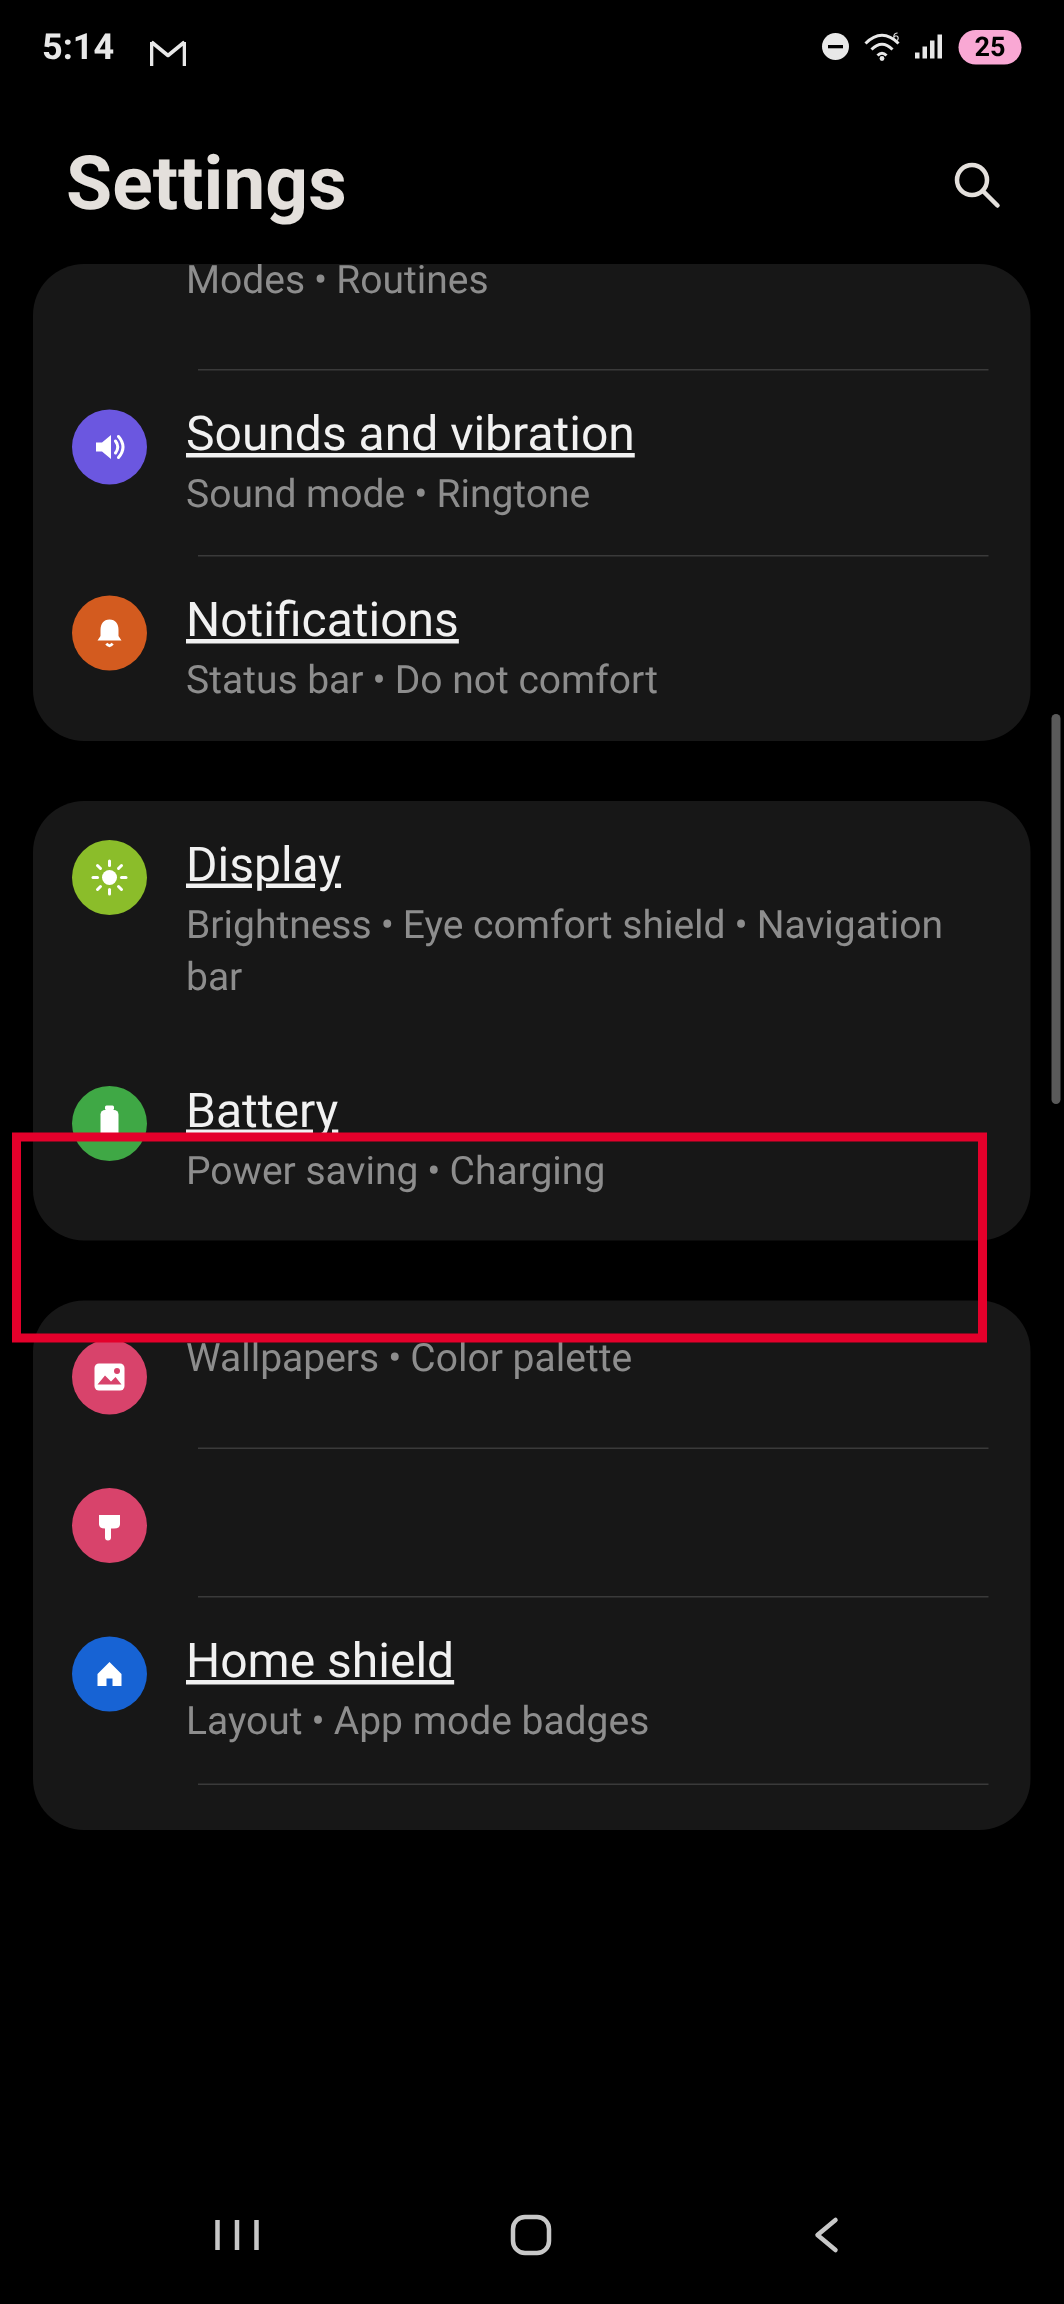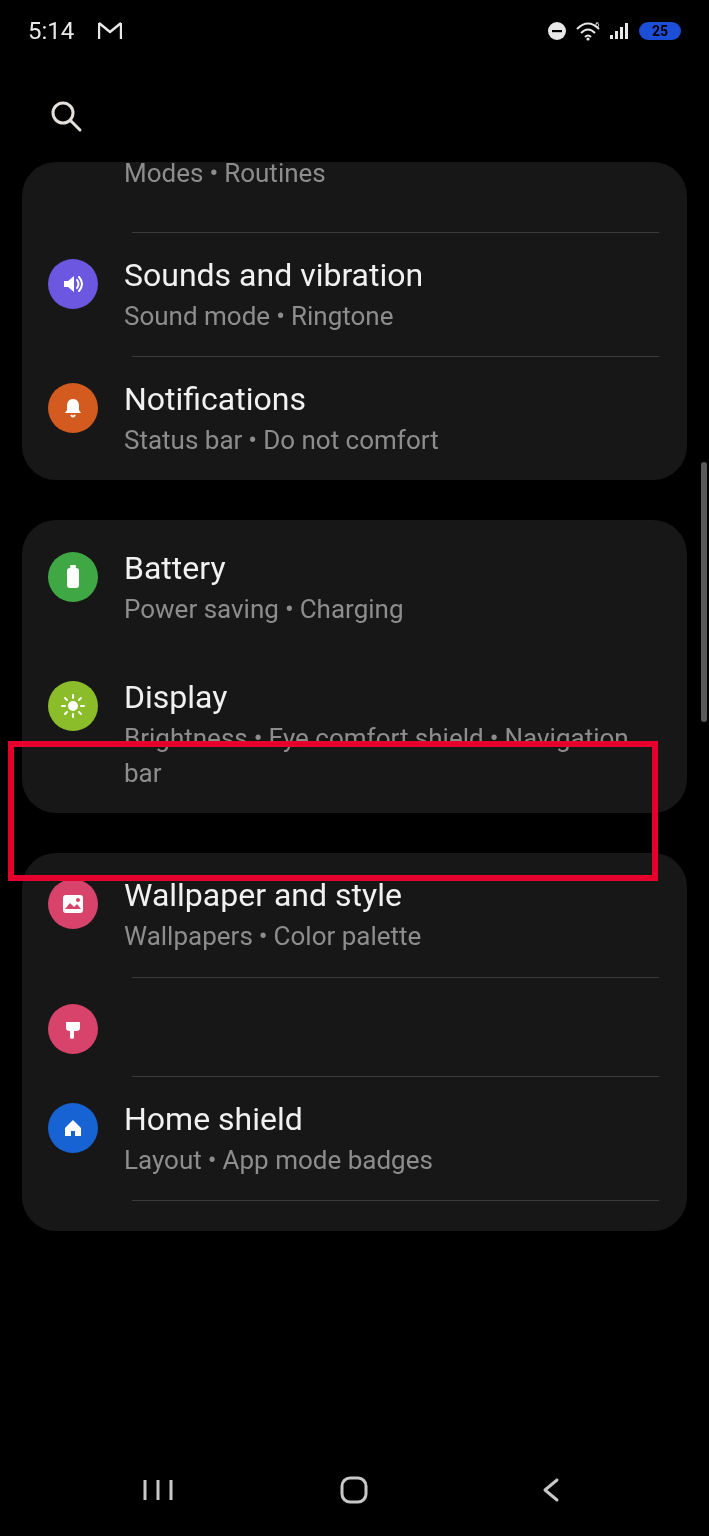--- a/index.html
+++ b/index.html
@@ -15,27 +15,27 @@
 
   
   .status-bar {
     display: flex;
     align-items: center;
     justify-content: space-between;
     padding: 12px 28px 6px 28px;
     height: 56px;
     font-size: 24px;
   }
-  .status-left { display: flex; align-items: center; gap: 24px; font-weight: 400; }
+  .status-left { display: flex; align-items: flex-end; gap: 24px; font-weight: 700; }
   .status-right { display: flex; align-items: center; gap: 8px; }
   .battery-pill {
     display: inline-flex; align-items: center; justify-content: center;
-    background: #1d4ed8; color: #000;
+    background: #f9a8d4; color: #000;
     border-radius: 12px; padding: 1px 8px;
-    font-size: 14px; font-weight: 700;
+    font-size: 18px; font-weight: 700;
     min-width: 42px;
   }
 
   
   .header {
     display: flex; align-items: center; justify-content: space-between;
     padding: 38px 36px 24px 44px;
   }
   .header-title {
     font-size: 50px; font-weight: 700; color: #e4e0dc;
@@ -84,21 +84,21 @@
     flex-shrink: 0; margin-top: 4px;
   }
   .ic-purple { background: #6b57e0; }
   .ic-orange { background: #d35b1f; }
   .ic-olive  { background: #8bbd2a; }
   .ic-green  { background: #3fa845; }
   .ic-pink   { background: #d8436b; }
   .ic-blue   { background: #1763d4; }
 
   .texts { display: flex; flex-direction: column; gap: 4px; flex: 1; min-width: 0; }
-  .title { font-size: 32px; font-weight: 400; color: #f1f1f1; line-height: 1.25; }
+  .title { font-size: 32px; font-weight: 400; color: #f1f1f1; line-height: 1.25; text-decoration: underline; }
   .subtitle { font-size: 26px; color: #8d8d8d; line-height: 1.35; }
   .subtitle .dot { padding: 0 6px; }
 
   
   .highlight {
     position: absolute;
     border: 6px solid #e4002b;
     pointer-events: none;
     z-index: 50;
   }
@@ -159,20 +159,21 @@
           <rect x="6" y="9" width="3" height="8" fill="#e8e8e8"></rect>
           <rect x="11" y="5" width="3" height="12" fill="#e8e8e8"></rect>
           <rect x="16" y="1" width="3" height="16" fill="#e8e8e8"></rect>
         </svg>
     </span>
     <span class="battery-pill">25</span>
   </div>
 </div>
 
 <div class="header">
+  <div class="header-title">Settings</div>
   <button class="search-btn">
     <span>
       <svg width="34" height="34" viewBox="0 0 34 34">
           <circle cx="14" cy="14" r="10" stroke="#e4e0dc" stroke-width="3" fill="none"></circle>
           <line x1="22" y1="22" x2="31" y2="31" stroke="#e4e0dc" stroke-width="3" stroke-linecap="round"></line>
         </svg>
     </span>
   </button>
 </div>
 
@@ -216,35 +217,20 @@
       <div class="texts">
         <div class="title">Notifications</div>
         <div class="subtitle">
           <span>Status bar</span><span class="dot">•</span><span>Do not comfort</span>
         </div>
       </div>
     </div>
   </div>
 
   <div class="card" style="position:relative;">
-
-    <div class="row" style="padding-top:28px;padding-bottom:28px;">
-      <div class="ic-wrap ic-green">
-        <svg width="18" height="26" viewBox="0 0 18 26">
-            <rect x="6" y="1" width="6" height="3" rx="1" fill="#fff"></rect>
-            <rect x="3" y="4" width="12" height="20" rx="3" fill="#fff"></rect>
-          </svg>
-      </div>
-      <div class="texts">
-        <div class="title">Battery</div>
-        <div class="subtitle">
-          <span>Power saving</span><span class="dot">•</span><span>Charging</span>
-        </div>
-      </div>
-    </div>
 
     <div class="row">
       <div class="ic-wrap ic-olive">
         <svg width="26" height="26" viewBox="0 0 26 26">
             <circle cx="13" cy="13" r="5" fill="#fff"></circle>
             <g stroke="#fff" stroke-width="2" stroke-linecap="round">
               <line x1="13" y1="2" x2="13" y2="5"></line>
               <line x1="13" y1="21" x2="13" y2="24"></line>
               <line x1="2" y1="13" x2="5" y2="13"></line>
               <line x1="21" y1="13" x2="24" y2="13"></line>
@@ -255,34 +241,48 @@
             </g>
           </svg>
       </div>
       <div class="texts">
         <div class="title">Display</div>
         <div class="subtitle">
           <span>Brightness</span><span class="dot">•</span><span>Eye comfort shield</span><span class="dot">•</span><span>Navigation bar</span>
         </div>
       </div>
     </div>
+
+    <div class="row" style="padding-top:28px;padding-bottom:28px;">
+      <div class="ic-wrap ic-green">
+        <svg width="18" height="26" viewBox="0 0 18 26">
+            <rect x="6" y="1" width="6" height="3" rx="1" fill="#fff"></rect>
+            <rect x="3" y="4" width="12" height="20" rx="3" fill="#fff"></rect>
+          </svg>
+      </div>
+      <div class="texts">
+        <div class="title">Battery</div>
+        <div class="subtitle">
+          <span>Power saving</span><span class="dot">•</span><span>Charging</span>
+        </div>
+      </div>
+    </div>
   </div>
 
   <div class="card">
 
     <div class="row">
       <div class="ic-wrap ic-pink">
         <svg width="24" height="22" viewBox="0 0 24 22">
             <rect x="2" y="2" width="20" height="18" rx="3" fill="#fff"></rect>
             <path d="M4 16 L9 10 L13 14 L16 11 L20 16 Z" fill="#d8436b"></path>
             <circle cx="17" cy="7" r="2" fill="#d8436b"></circle>
           </svg>
       </div>
       <div class="texts">
-        <div class="title">Wallpaper and style</div>
         <div class="subtitle">
           <span>Wallpapers</span><span class="dot">•</span><span>Color palette</span>
         </div>
       </div>
     </div>
     <div class="divider"></div>
 
     <div class="row">
       <div class="ic-wrap ic-pink">
         <svg width="24" height="24" viewBox="0 0 24 24">

